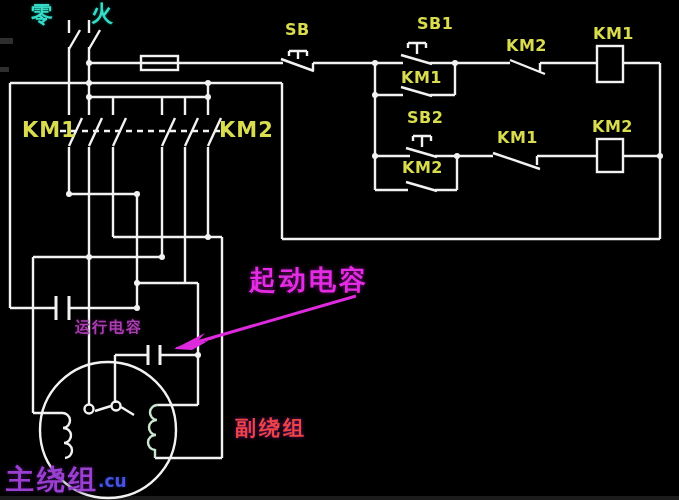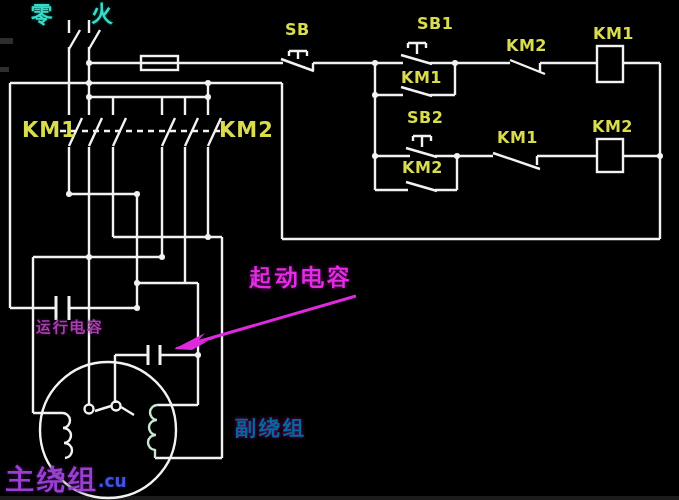--- a/index.html
+++ b/index.html
@@ -8,23 +8,23 @@
     width:679px;height:500px;
     background:#000;
     overflow:hidden;
     font-family:"DejaVu Sans","Liberation Sans",sans-serif;
   }
   .stage svg{position:absolute;left:0;top:0;}
   .lbl{position:absolute;white-space:nowrap;line-height:1;font-weight:bold;}
   .yellow{color:#d8dc4e;font-size:16px;letter-spacing:0.5px;}
   .yellow-big{color:#d8dc4e;font-size:21px;letter-spacing:1px;}
   .cyan{color:#36dcc8;font-size:22px;text-shadow:0 0 3px #0a5f55;}
-  .magenta-big{color:#e32ce3;font-size:23px;letter-spacing:3px;text-shadow:0 0 4px #7d117d;}
-  .magenta-mid{color:#0369a1;font-size:21px;letter-spacing:3px;text-shadow:0 0 4px #6d116d;}
-  .magenta-dim{color:#a83fb0;font-size:15px;letter-spacing:2px;text-shadow:0 0 3px #551055;}
+  .magenta-big{color:#e32ce3;font-size:27px;letter-spacing:3px;text-shadow:0 0 4px #7d117d;}
+  .magenta-mid{color:#ef4444;font-size:21px;letter-spacing:3px;text-shadow:0 0 4px #6d116d;}
+  .magenta-dim{color:#a83fb0;font-size:15px;letter-spacing:2px;text-shadow:0 0 3px #551055;padding-left:39px;}
   .purple{color:#9b3fd0;font-size:28px;letter-spacing:3px;text-shadow:0 0 4px #3c1060;}
   .blue{color:#4553de;font-size:17px;text-shadow:0 0 3px #101a70;}
 </style>
 </head>
 <body>
 
 <div class="stage">
 
   <svg width="679" height="500" viewBox="0 0 679 500">
 

